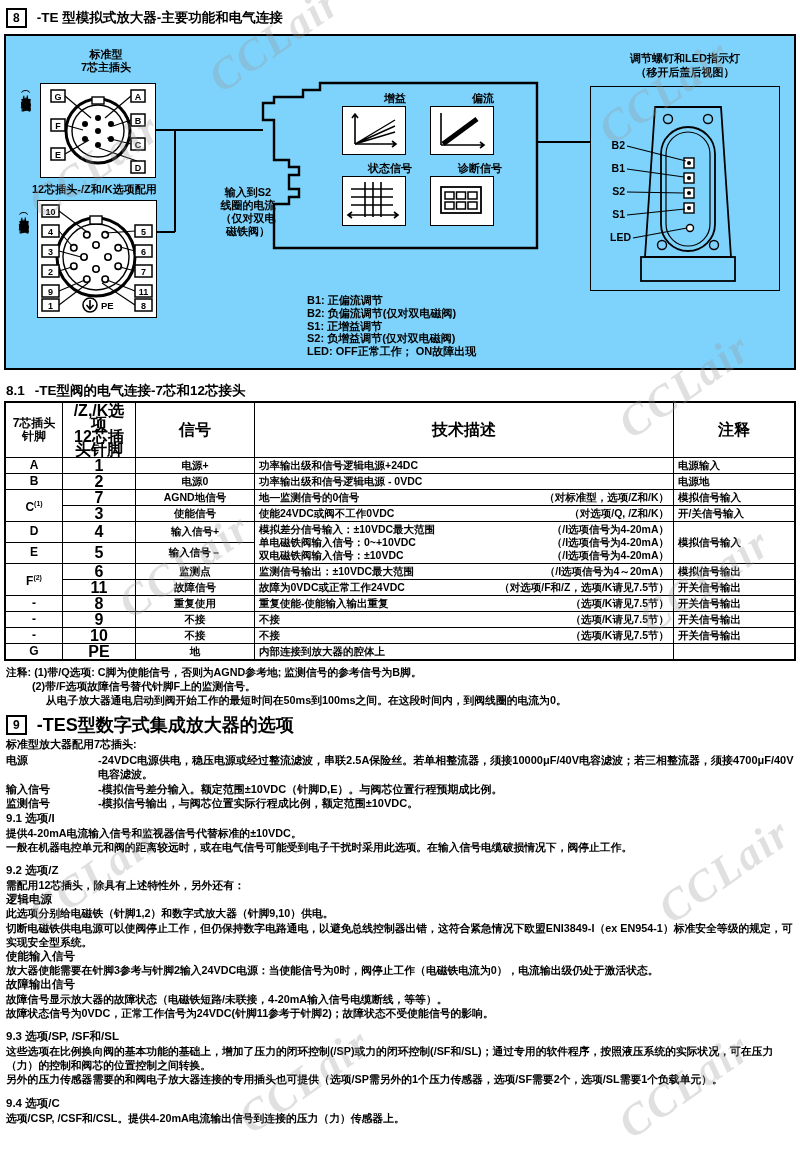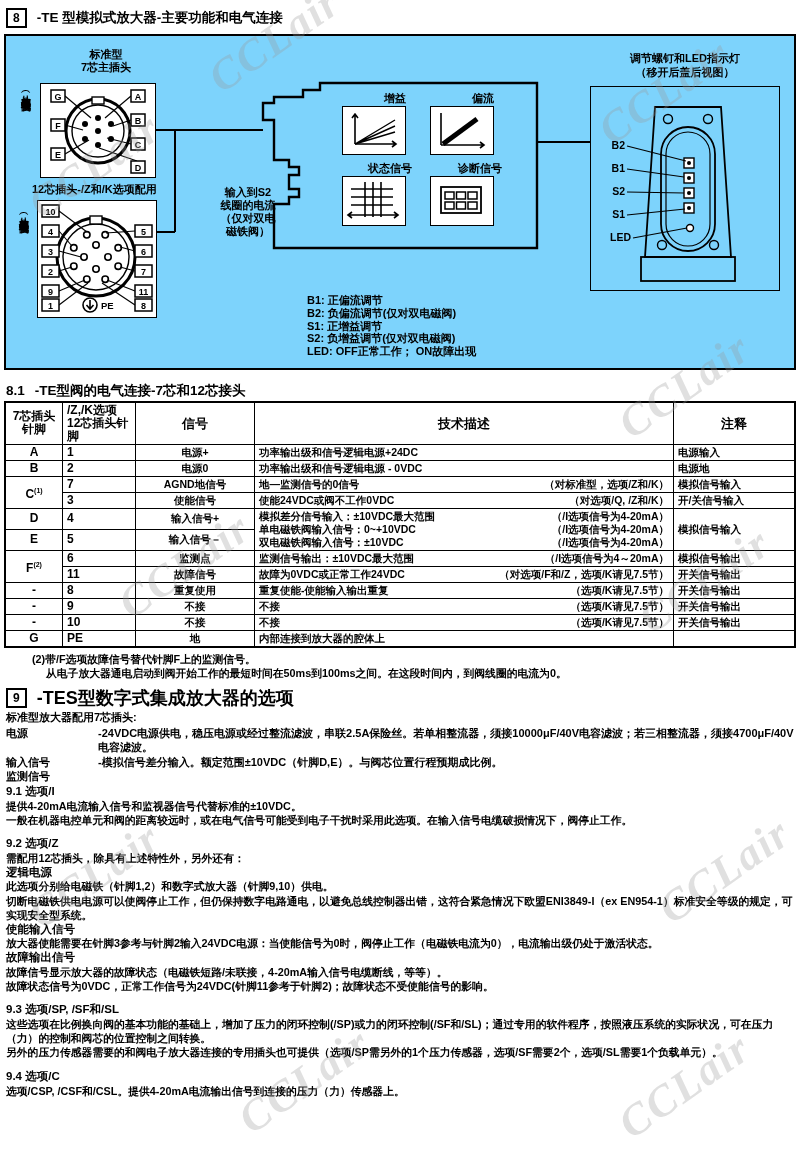--- a/index.html
+++ b/index.html
@@ -21,23 +21,23 @@
   .conn-box{border:1.5px solid #000;background:#fff;}
   .blk{border:1.5px solid #000;background:#fff;}
   .blk-label{font:bold 11px/12px "Liberation Sans",sans-serif;text-align:right;}
   .legend-line{font:bold 11px/12.8px "Liberation Sans",sans-serif;}
   svg text{font-family:"Liberation Sans",sans-serif;}
   
   .tbl-wrap{margin-top:2px;}
   table{border-collapse:collapse;width:100%;table-layout:fixed;}
   th,td{border:1px solid #000;padding:1px 4px;font:bold 10.5px/13px "Liberation Sans",sans-serif;vertical-align:middle;}
   table{border:2px solid #000;}
-  th{text-align:center;white-space:pre-line;font-size:13px;}
+  th{text-align:center;white-space:pre-line;font-size:16px;}
   .c1{width:48px;text-align:center;font-size:12px;}
-  .c2{width:64px;text-align:left;font-size:12px;}
+  .c2{width:64px;text-align:center;font-size:16px;}
   .c3{width:110px;text-align:center;}
   .c5{width:112px;}
   .dl{display:flex;justify-content:space-between;gap:4px;}
   sup{font-size:7px;}
   
   .notes{margin:4px 0 8px 2px;}
   .nl{font:bold 10.8px/14px "Liberation Sans",sans-serif;}
   .nl-ind{margin-left:26px;}
   .nl-deep{margin-left:40px;}
   
@@ -437,40 +437,42 @@
                 <span></span>
               </div>
             </td>
             <td class="c5"></td>
           </tr>
         </tbody>
     </table>
   </div>
 
   <div class="notes">
+      <div class="nl"><span>注释: </span><span>(1)带/Q选项: C脚为使能信号，否则为AGND参考地; 监测信号的参考信号为B脚。</span></div>
       <div class="nl nl-ind">(2)带/F选项故障信号替代针脚F上的监测信号。</div>
       <div class="nl nl-deep">从电子放大器通电启动到阀开始工作的最短时间在50ms到100ms之间。在这段时间内，到阀线圈的电流为0。</div>
     </div>
 
   <div class="sec-head" style="margin-bottom:2px;">
     <span class="sec-num">9</span>
     <span class="sec-title" style="font-size:18px;">-TES型数字式集成放大器的选项</span>
   </div>
   <div class="lead">标准型放大器配用7芯插头:</div>
   <div>
       <div class="spec-row">
         <span class="spec-label">电源</span>
         <span class="spec-text">-24VDC电源供电，稳压电源或经过整流滤波，串联2.5A保险丝。若单相整流器，须接10000μF/40V电容滤波；若三相整流器，须接4700μF/40V电容滤波。</span>
       </div>
       <div class="spec-row">
         <span class="spec-label">输入信号</span>
         <span class="spec-text">-模拟信号差分输入。额定范围±10VDC（针脚D,E）。与阀芯位置行程预期成比例。</span>
       </div>
       <div class="spec-row">
         <span class="spec-label">监测信号</span>
+        <span class="spec-text">-模拟信号输出，与阀芯位置实际行程成比例，额定范围±10VDC。</span>
       </div>
     </div>
 
   <div>
       <div class="opt">
         <div class="opt-title">9.1 选项/I</div>
         <div class="opt-p">提供4-20mA电流输入信号和监视器信号代替标准的±10VDC。</div>
         <div class="opt-p">一般在机器电控单元和阀的距离较远时，或在电气信号可能受到电子干扰时采用此选项。在输入信号电缆破损情况下，阀停止工作。</div>
       </div>
       <div class="opt">

